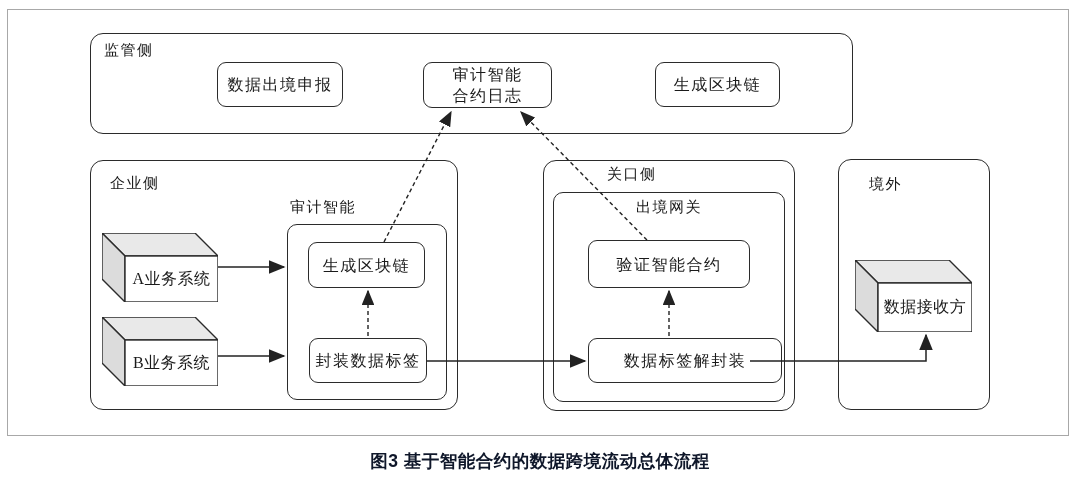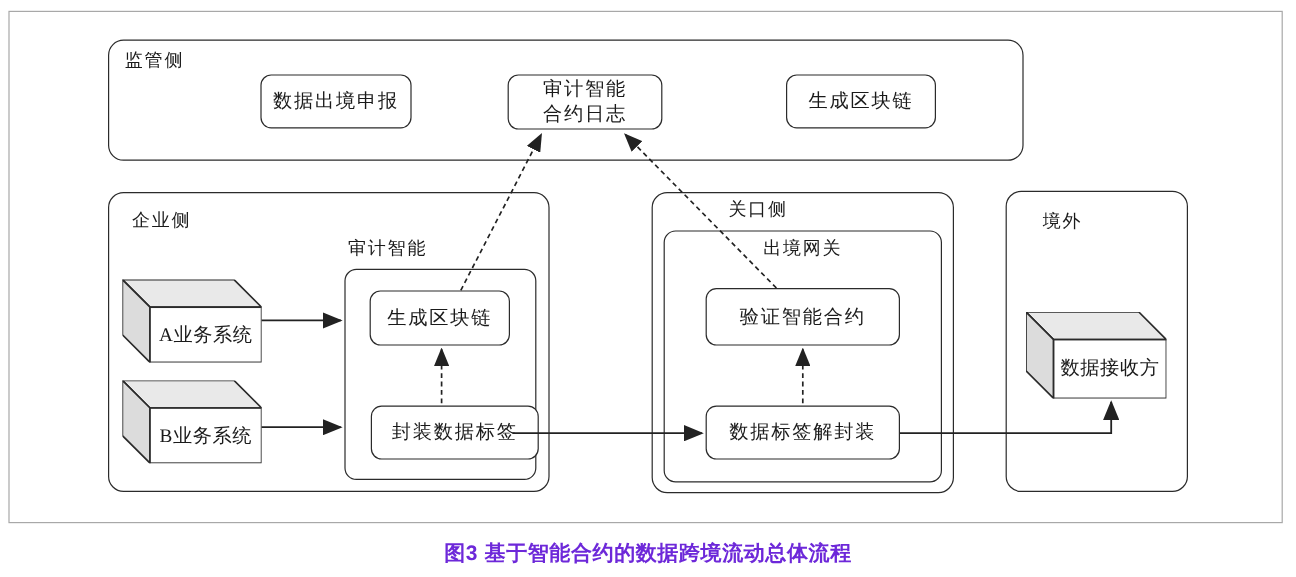--- a/index.html
+++ b/index.html
@@ -31,21 +31,21 @@
   .cube{position:absolute;}
   .cube svg{display:block;}
   .cube .cube-label{
     position:absolute;display:flex;align-items:center;justify-content:center;
     font-size:16px;letter-spacing:0.5px;white-space:nowrap;
   }
   #arrows{position:absolute;left:0;top:0;width:1080px;height:481px;pointer-events:none;}
   #caption{
     position:absolute;left:0;top:449px;width:1080px;text-align:center;
     font-family:"Liberation Sans","DejaVu Sans",sans-serif;font-weight:700;
-    font-size:17.5px;letter-spacing:0.5px;color:#6d28d9;
+    font-size:17.5px;letter-spacing:0.5px;color:#0f172a;
   }
 </style>
 </head>
 <body>
 
 <div id="stage">
 
   <div id="frame"></div>
 
   <div class="region" style="left:90px;top:33px;width:763px;height:101px;"></div>
@@ -67,21 +67,21 @@
   <div class="region" style="left:90px;top:160px;width:368px;height:250px;"></div>
   <span class="rlabel" style="left:110px;top:174px;">企业侧</span>
 
   <span class="rlabel" style="left:290px;top:198px;">审计智能</span>
   <div class="inner" style="left:287px;top:224px;width:160px;height:176px;"></div>
 
   <div class="node" style="left:308px;top:242px;width:117px;height:46px;">
     <span>生成区块链</span>
   </div>
 
-  <div class="node" style="left:309px;top:338px;width:140px;height:45px;">
+  <div class="node" style="left:309px;top:338px;width:118px;height:45px;">
     <span>封装数据标签</span>
   </div>
 
   <div class="cube" style="left:102px;top:233px;width:116px;height:49px;">
     <svg width="116" height="69" viewBox="0 0 116 69">
       <polygon points="0,0 93,0 116,23 23,23" fill="#e9e9e9" stroke="#2b2b2b" stroke-width="1.4" stroke-linejoin="round"></polygon>
       <polygon points="0,0 0,46 23,69 23,23" fill="#dcdcdc" stroke="#2b2b2b" stroke-width="1.4" stroke-linejoin="round"></polygon>
       <rect x="23" y="23" width="93" height="46" fill="#ffffff" stroke="#2b2b2b" stroke-width="1.4"></rect>
     </svg>
     <span class="cube-label" style="left:23px;top:23px;width:93px;height:46px;">A业务系统</span>
@@ -99,21 +99,21 @@
   <div class="region" style="left:543px;top:160px;width:252px;height:251px;"></div>
   <span class="rlabel" style="left:607px;top:165px;">关口侧</span>
 
   <div class="inner" style="left:553px;top:192px;width:232px;height:210px;"></div>
   <span class="rlabel" style="left:636px;top:198px;">出境网关</span>
 
   <div class="node" style="left:588px;top:240px;width:162px;height:48px;">
     <span>验证智能合约</span>
   </div>
 
-  <div class="node" style="left:588px;top:338px;width:162px;height:45px;">
+  <div class="node" style="left:588px;top:338px;width:194px;height:45px;">
     <span>数据标签解封装</span>
   </div>
 
   <div class="region" style="left:838px;top:159px;width:152px;height:251px;"></div>
   <span class="rlabel" style="left:869px;top:175px;">境外</span>
 
   <div class="cube" style="left:855px;top:260px;width:117px;height:84px;">
     <svg width="117" height="72" viewBox="0 0 117 72">
       <polygon points="0,0 94,0 117,23 23,23" fill="#e9e9e9" stroke="#2b2b2b" stroke-width="1.4" stroke-linejoin="round"></polygon>
       <polygon points="0,0 0,49 23,72 23,23" fill="#dcdcdc" stroke="#2b2b2b" stroke-width="1.4" stroke-linejoin="round"></polygon>

